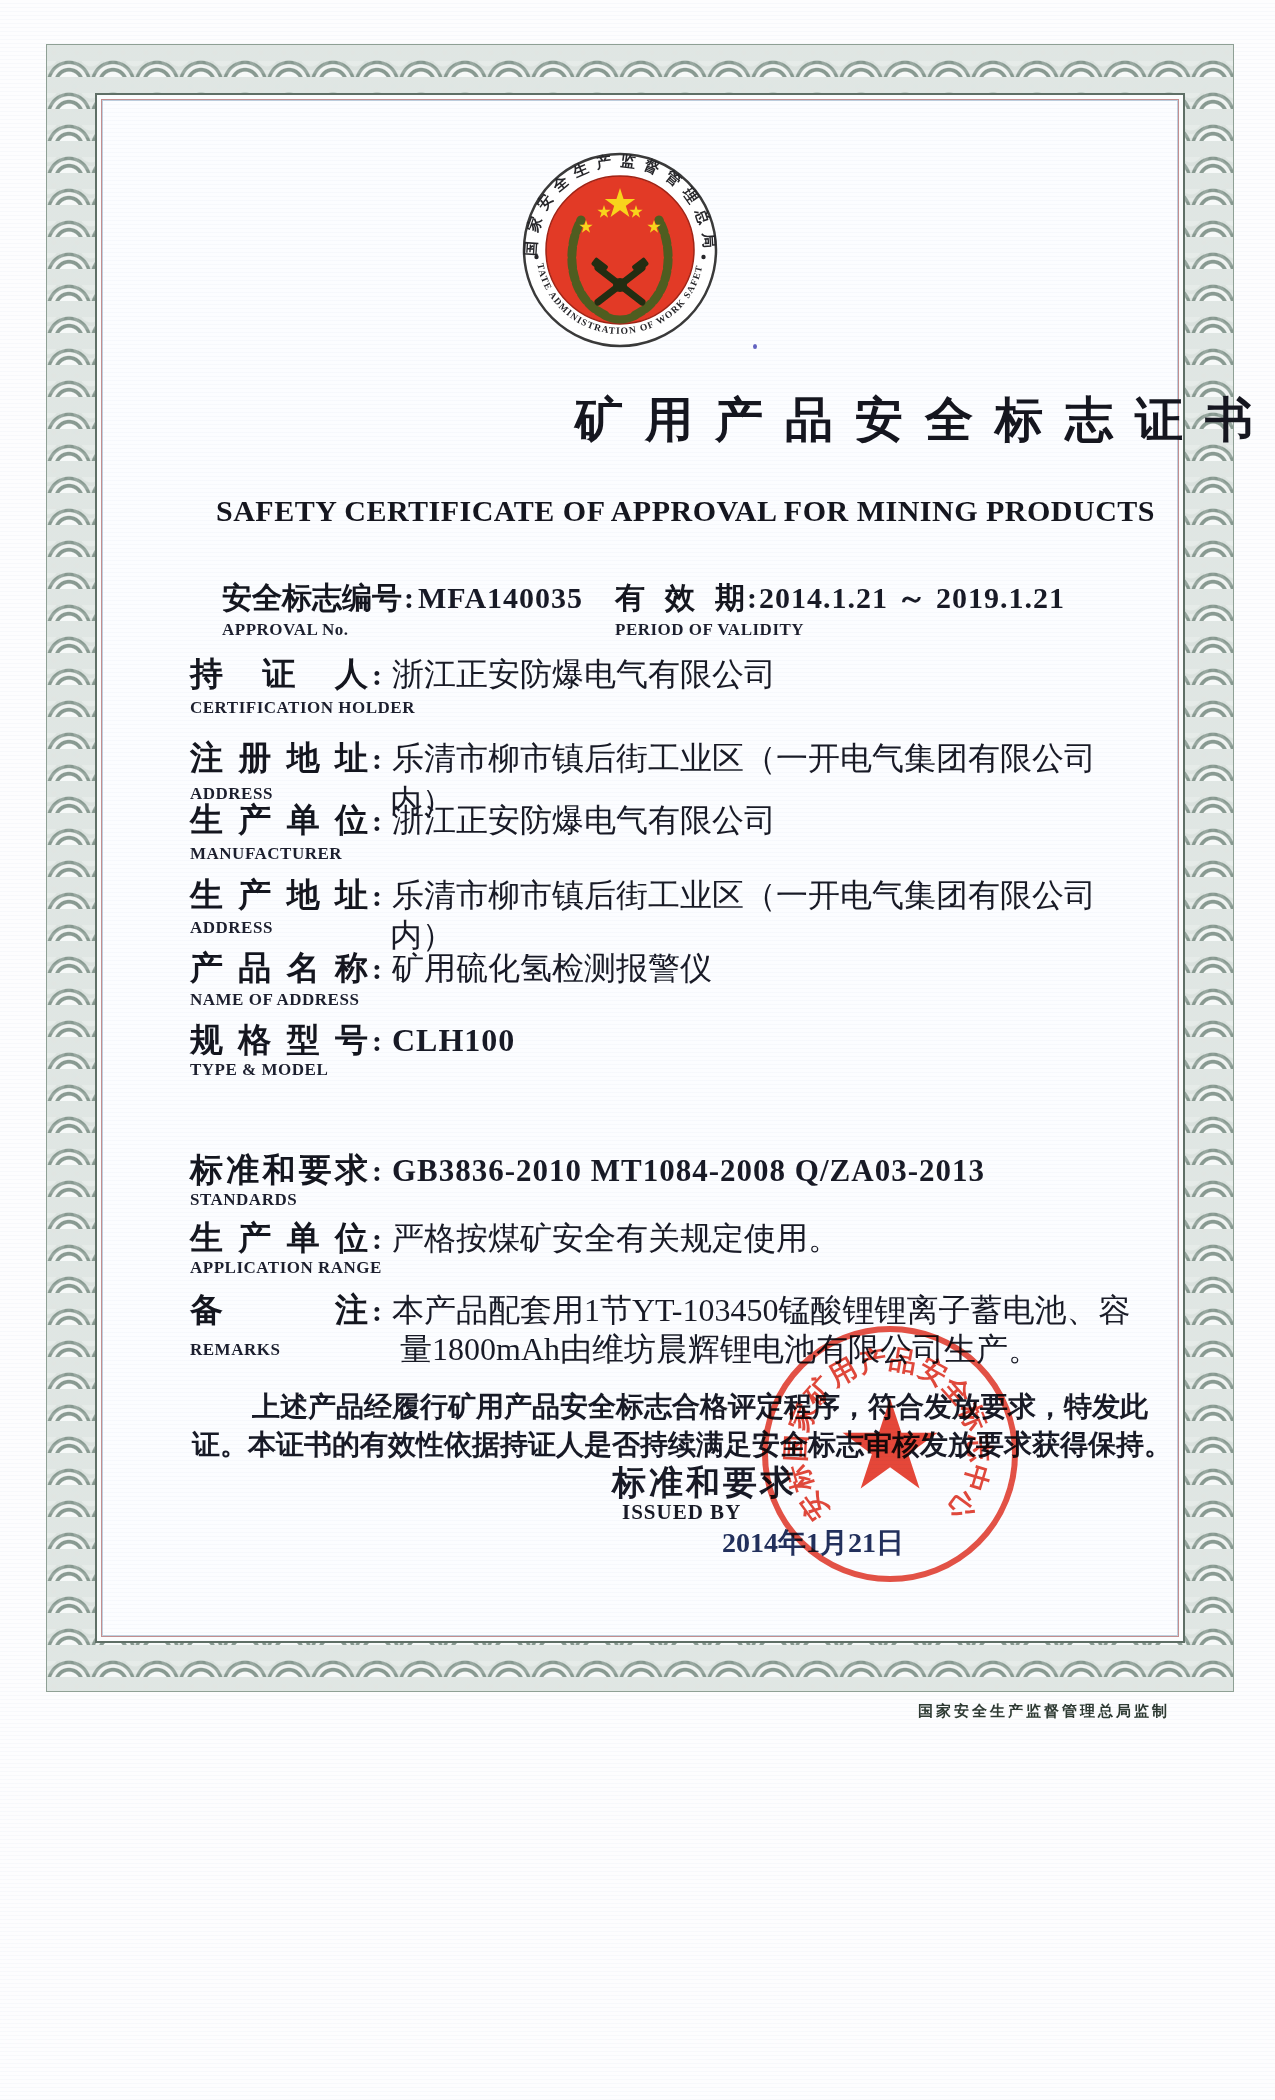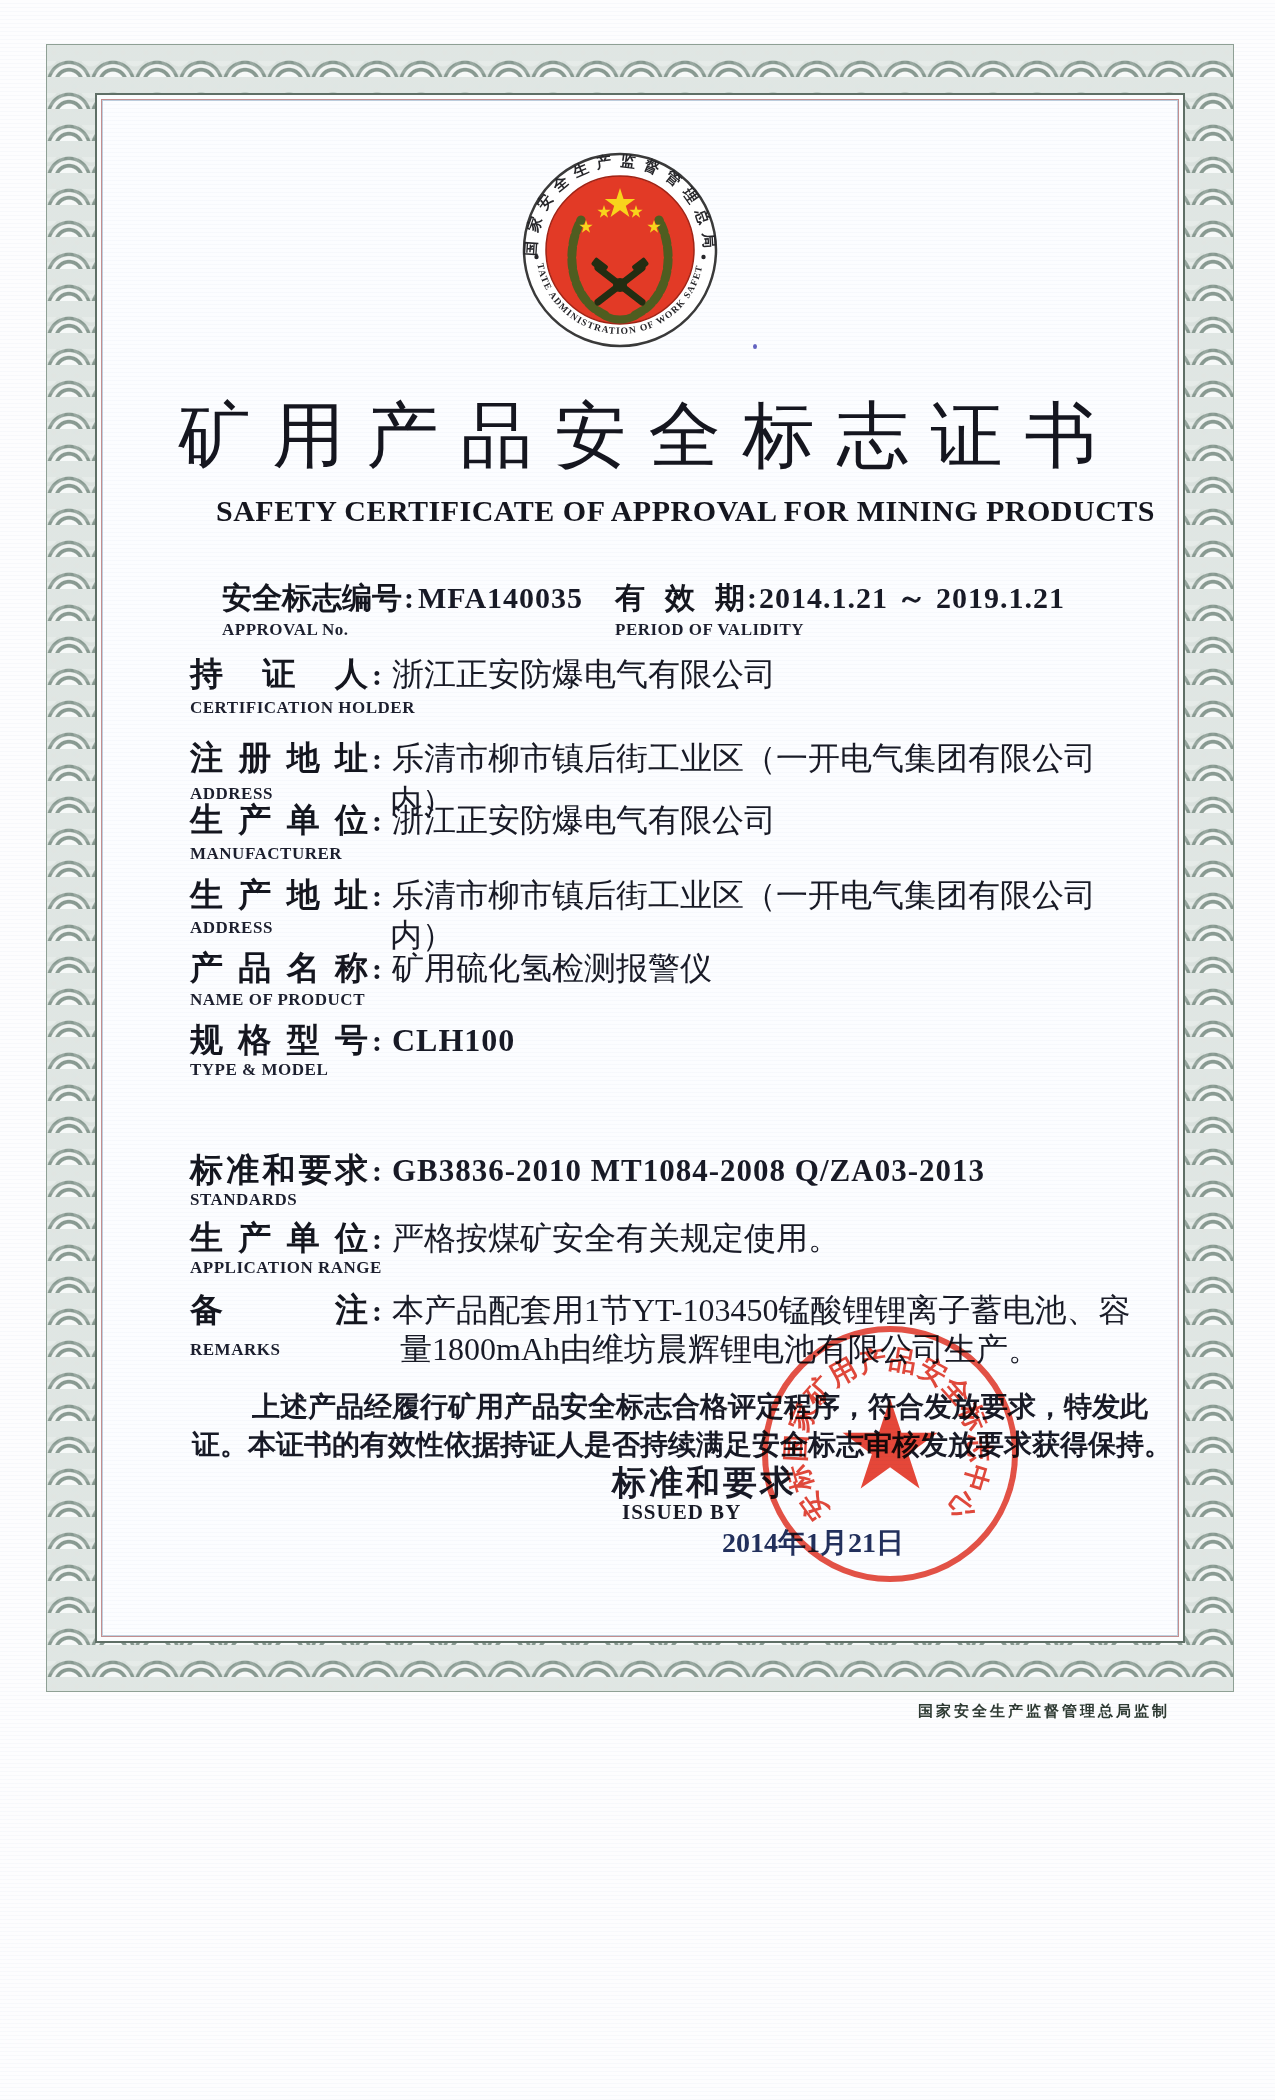--- a/index.html
+++ b/index.html
@@ -28,22 +28,22 @@
       #fcfdff;
     border:2px solid #5f6f66;
     box-shadow: inset 0 0 0 4px #fbfcfd, inset 0 0 0 5px rgba(196,120,116,.75), inset 0 0 0 6px rgba(140,170,195,.55);
   }
   
   .emblem{position:absolute;left:520px;top:150px;width:200px;height:200px;}
   .emblem svg{display:block;}
   .emblem text{font-family:"Liberation Serif", serif;}
   
   .title-cn{
-    position:absolute;left:0;top:388px;width:100%;text-align:center;
-    font-size:72px;font-weight:400;letter-spacing:22px;text-indent:22px;
+    position:absolute;left:0;top:388px;width:100%;text-align:right;
+    font-size:48px;font-weight:700;letter-spacing:22px;text-indent:22px;
     color:#15161f;
   }
   .title-en{
     position:absolute;left:0;top:494px;width:100%;text-align:center;
     font-size:30px;font-weight:700;letter-spacing:0.5px;color:#15161f;margin-left:48px;
   }
   
   .row{position:absolute;left:190px;white-space:nowrap;}
   .jlabel{
     display:inline-block;width:178px;text-align:justify;text-align-last:justify;
@@ -176,21 +176,21 @@
 
   <div class="row" style="top:873px">
     <span class="jlabel">生产地址</span><span class="colon">:</span><span class="val">乐清市柳市镇后街工业区（一开电气集团有限公司</span>
   </div>
   <div class="vline2 val" style="top:914px">内）</div>
   <div class="sub" style="left:190px;top:918px">ADDRESS</div>
 
   <div class="row" style="top:946px">
     <span class="jlabel">产品名称</span><span class="colon">:</span><span class="val">矿用硫化氢检测报警仪</span>
   </div>
-  <div class="sub" style="left:190px;top:990px">NAME OF PRODUCT</div>
+  <div class="sub" style="left:190px;top:990px">NAME OF ADDRESS</div>
 
   <div class="row" style="top:1018px">
     <span class="jlabel">规格型号</span><span class="colon">:</span><span class="num" style="font-size:32px">CLH100</span>
   </div>
   <div class="sub" style="left:190px;top:1060px">TYPE &amp; MODEL</div>
 
   <div class="row" style="top:1148px">
     <span class="jlabel">标准和要求</span><span class="colon">:</span><span class="num" style="font-size:31px">GB3836-2010 MT1084-2008 Q/ZA03-2013</span>
   </div>
   <div class="sub" style="left:190px;top:1190px">STANDARDS</div>

